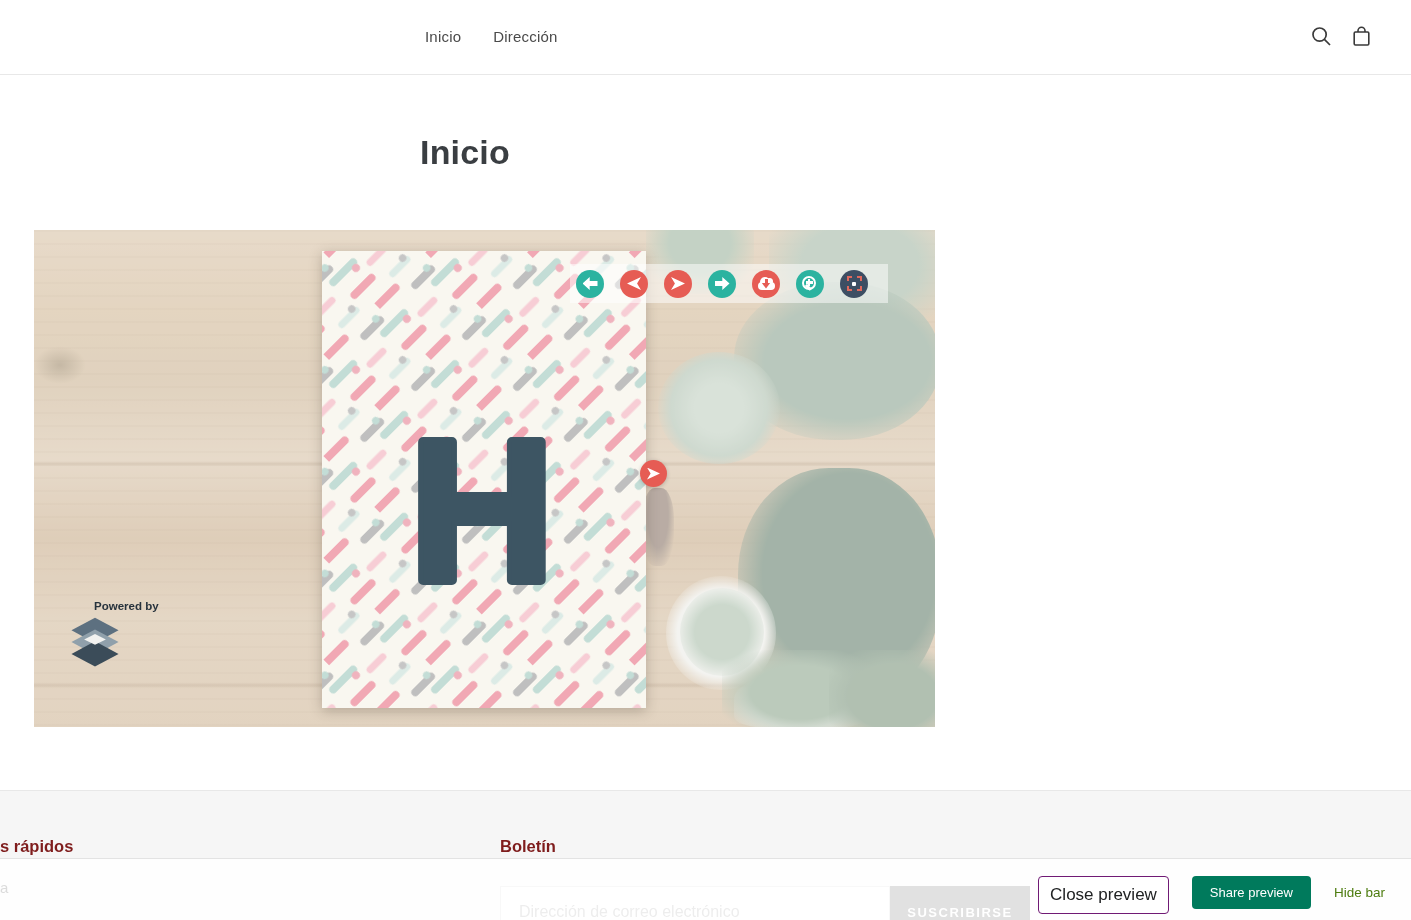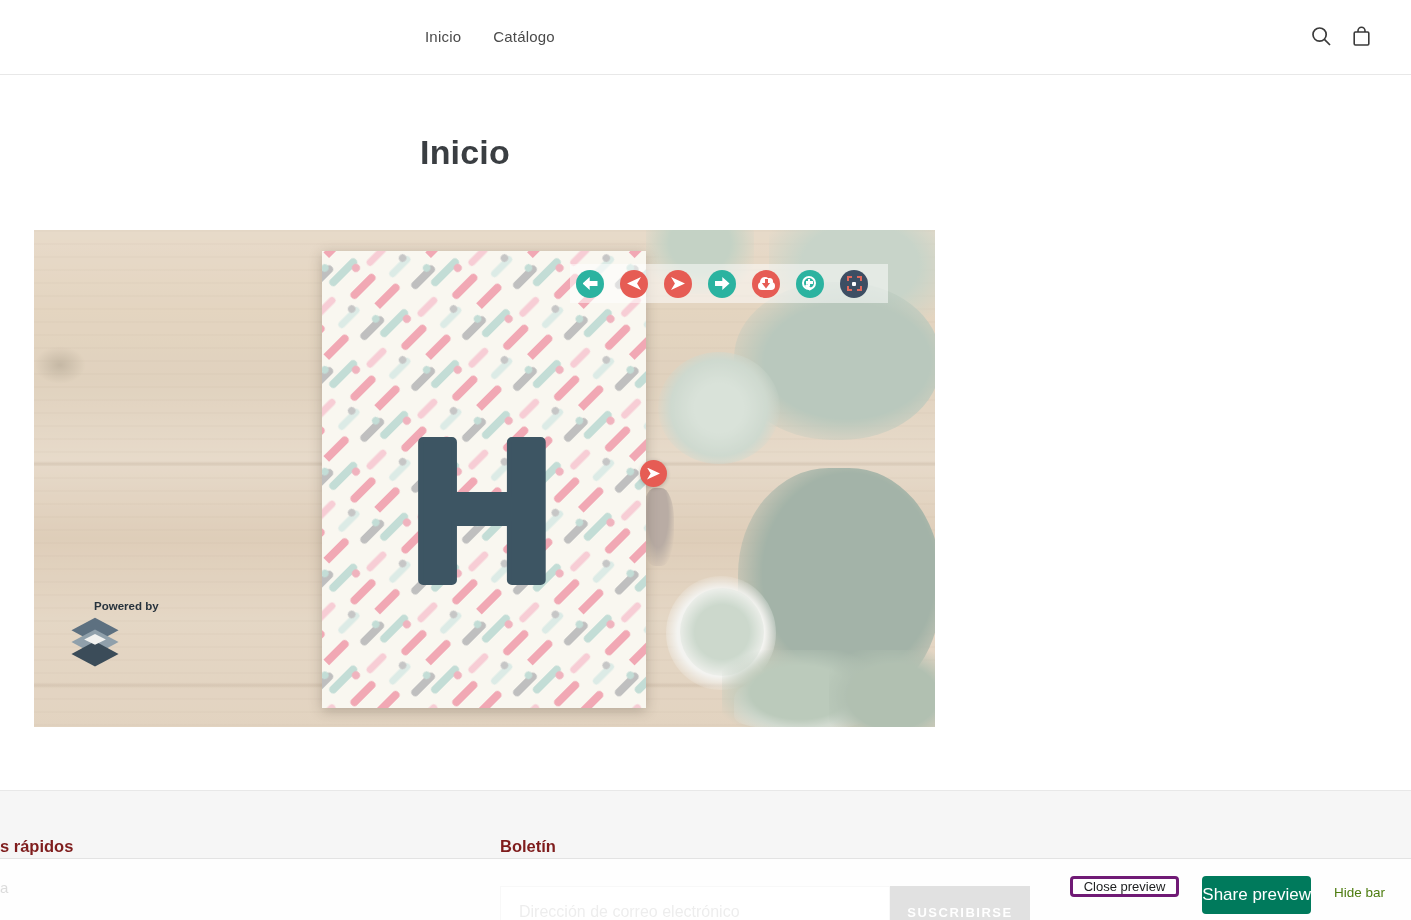--- a/index.html
+++ b/index.html
@@ -133,38 +133,38 @@
   }
 
   
   .preview-bar {
     position: absolute; left: 0; top: 858px; width: 1411px; height: 62px;
     background: rgba(255,255,255,.82); border-top: 1px solid #e3e3e3; z-index: 10;
     display: flex; justify-content: flex-end; align-items: flex-start;
     padding: 17px 8px 0 0; gap: 23px;
   }
   .btn-close {
-    background: #fff; border: 3px solid #701a75; border-radius: 4px;
-    padding: 0 11px; font-size: 13px; color: #202223; cursor: pointer;
+    background: #fff; border: 1px solid #701a75; border-radius: 4px;
+    padding: 8px 11px; font-size: 17px; color: #202223; cursor: pointer;
     font-family: "Liberation Sans", sans-serif;
   }
   .btn-share {
     background: #007a5c; border: none; border-radius: 4px;
-    padding: 9px 0; font-size: 17px; color: #fff; cursor: pointer;
+    padding: 9px 18px; font-size: 13px; color: #fff; cursor: pointer;
     font-family: "Liberation Sans", sans-serif;
   }
   .hide-link { font-size: 13.5px; color: #4d7c0f; text-decoration: none; margin-top: 9px; margin-right: 18px; }
 </style>
 </head>
 <body>
 
 <header class="site-header">
   <nav class="main-nav">
     <a href="#">Inicio</a>
-    <a href="#">Catálogo</a>
+    <a href="#">Dirección</a>
   </nav>
   <div class="header-icons">
     <button class="icon-btn" aria-label="search">
       <svg width="21" height="21" viewBox="0 0 21 21" fill="none">
         <circle cx="8.6" cy="8.6" r="6.6" stroke="#3a3a3a" stroke-width="1.7"></circle>
         <line x1="13.4" y1="13.4" x2="19" y2="19" stroke="#3a3a3a" stroke-width="1.7"></line>
       </svg>
     </button>
     <button class="icon-btn" aria-label="cart">
       <svg width="19" height="21" viewBox="0 0 19 21" fill="none">

